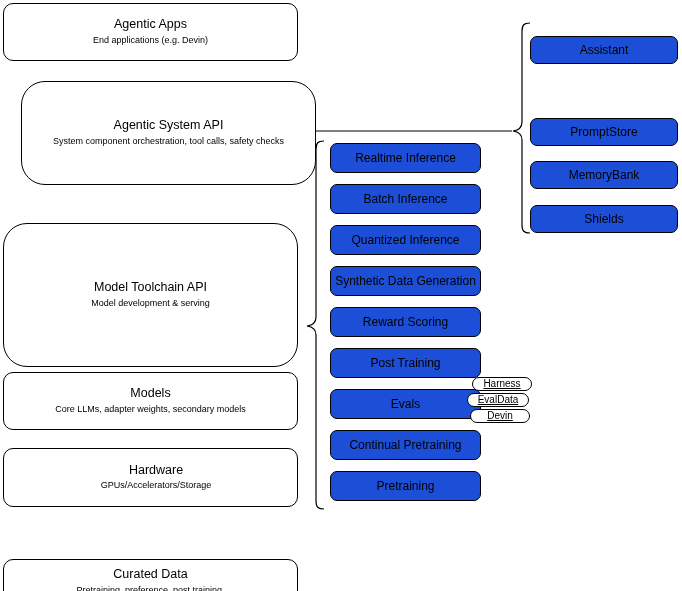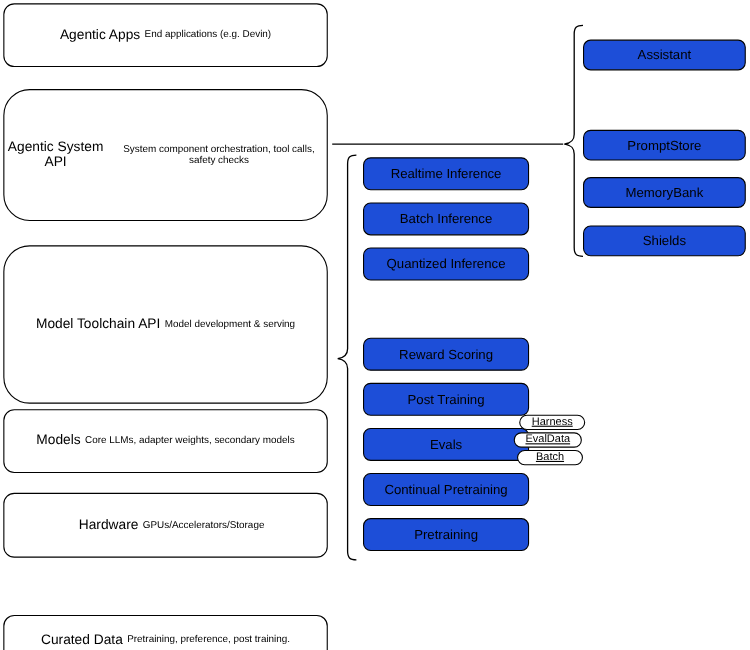--- a/index.html
+++ b/index.html
@@ -13,21 +13,21 @@
     overflow: hidden;
   }
   .panel {
     position: absolute;
     left: 3px;
     width: 295px;
     box-sizing: border-box;
     background: #ffffff;
     border: 1px solid #000000;
     display: flex;
-    flex-direction: row;
+    flex-direction: column;
     align-items: center;
     justify-content: center;
     gap: 4px;
     text-align: center;
   }
   .panel .title { font-size: 12.5px; line-height: 1.1; }
   .panel .subtitle { font-size: 9px; line-height: 1.1; }
   .r-small { border-radius: 10px; }
   .r-big { border-radius: 24px; }
 
@@ -77,21 +77,21 @@
     <path d="M302 131 L512 131" fill="none" stroke="#000000" stroke-width="1.2"></path>
     <path d="M530 23 C524 23 522 25 522 31 L522 122 C522 127 520 130 513 131 C520 132 522 135 522 140 L522 225 C522 231 524 233 530 233" fill="none" stroke="#000000" stroke-width="1.2"></path>
     <path d="M324 141 C318 141 316 143 316 149 L316 317 C316 321 314 325 307 326 C314 327 316 331 316 335 L316 501 C316 507 318 509 324 509" fill="none" stroke="#000000" stroke-width="1.2"></path>
   </svg>
 
   <div class="panel r-small" style="top:3px;height:58px;">
     <div class="title">Agentic Apps</div>
     <div class="subtitle">End applications (e.g. Devin)</div>
   </div>
 
-  <div class="panel r-big" style="top:81px;height:120px;">
+  <div class="panel r-big" style="top:81px;height:104px;margin-left:18px;">
     <div class="title">Agentic System API</div>
     <div class="subtitle">System component orchestration, tool calls, safety checks</div>
   </div>
 
   <div class="panel r-big" style="top:223px;height:144px;">
     <div class="title">Model Toolchain API</div>
     <div class="subtitle">Model development &amp; serving</div>
   </div>
 
   <div class="panel r-small" style="top:372px;height:58px;">
@@ -105,28 +105,29 @@
   </div>
 
   <div class="panel r-small" style="top:559px;height:46px;">
     <div class="title">Curated Data</div>
     <div class="subtitle">Pretraining, preference, post training.</div>
   </div>
 
   <div class="mbox" style="top:143px;">Realtime Inference</div>
   <div class="mbox" style="top:184px;">Batch Inference</div>
   <div class="mbox" style="top:225px;">Quantized Inference</div>
+  <div class="mbox" style="top:266px;">Synthetic Data Generation</div>
   <div class="mbox" style="top:307px;">Reward Scoring</div>
   <div class="mbox" style="top:348px;">Post Training</div>
   <div class="mbox" style="top:389px;">Evals</div>
   <div class="mbox" style="top:430px;">Continual Pretraining</div>
   <div class="mbox" style="top:471px;">Pretraining</div>
 
   <div class="oval" style="left:472px;top:377px;width:60px;height:14px;">Harness</div>
   <div class="oval" style="left:467px;top:393px;width:62px;height:14px;">EvalData</div>
-  <div class="oval" style="left:470px;top:409px;width:60px;height:14px;">Batch</div>
+  <div class="oval" style="left:470px;top:409px;width:60px;height:14px;">Devin</div>
 
   <div class="rbox" style="top:36px;">Assistant</div>
   <div class="rbox" style="top:118px;">PromptStore</div>
   <div class="rbox" style="top:161px;">MemoryBank</div>
   <div class="rbox" style="top:205px;">Shields</div>
 
 </div>
 
 </body></html>

